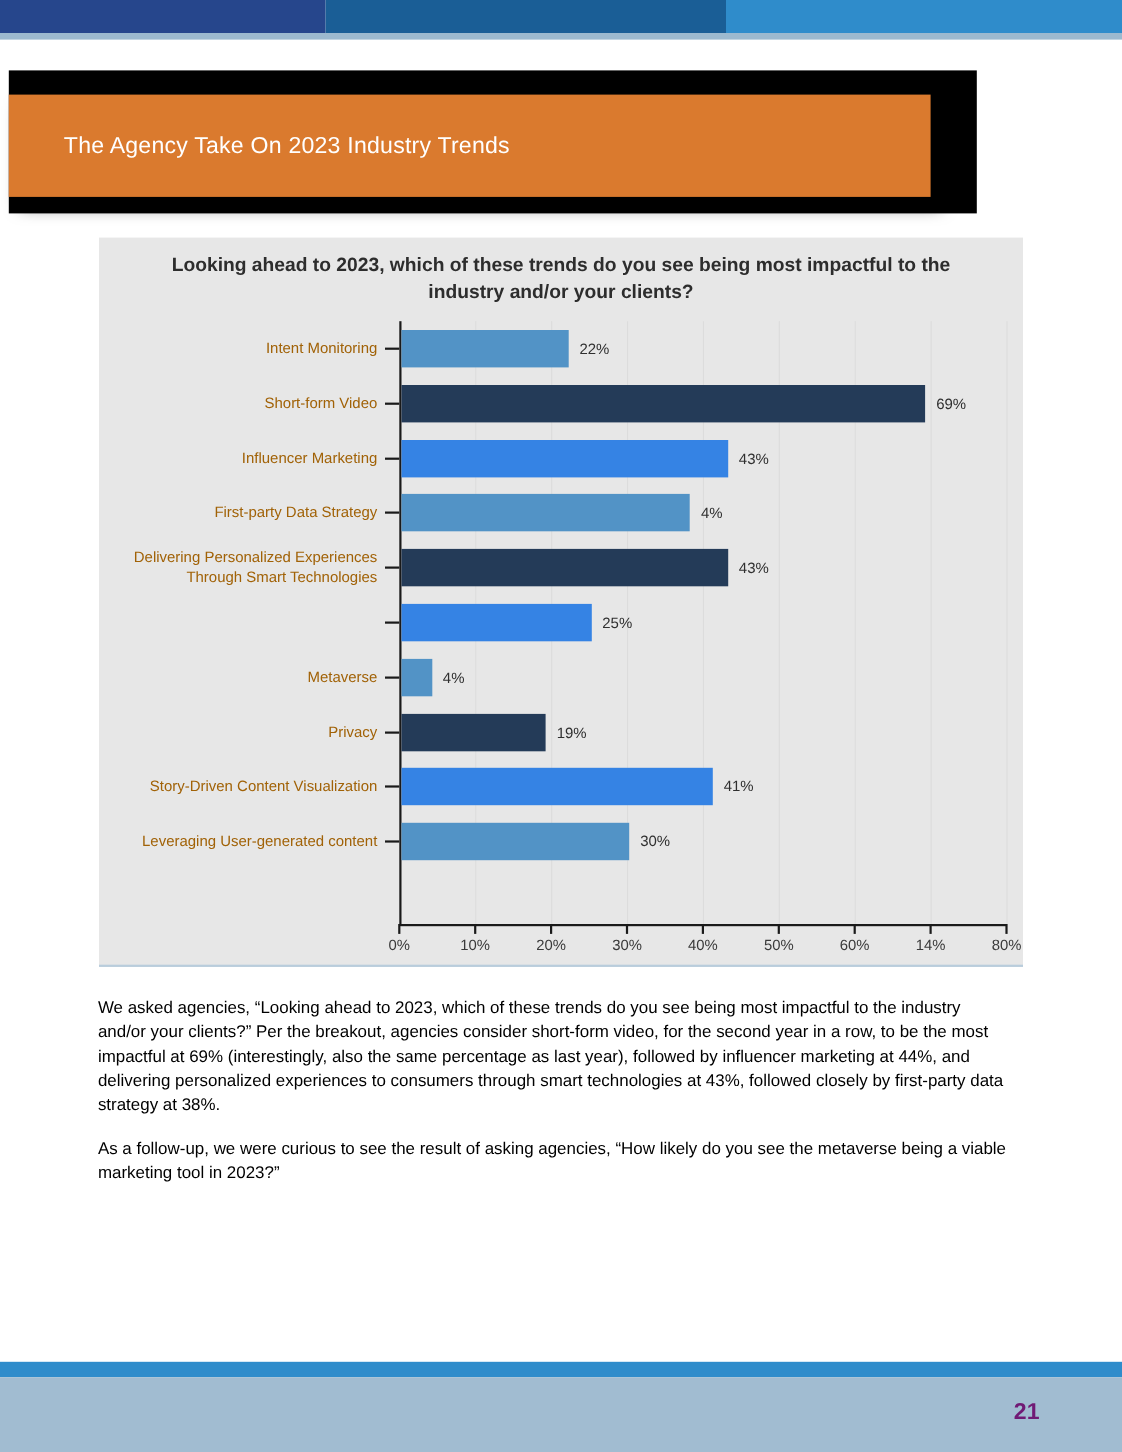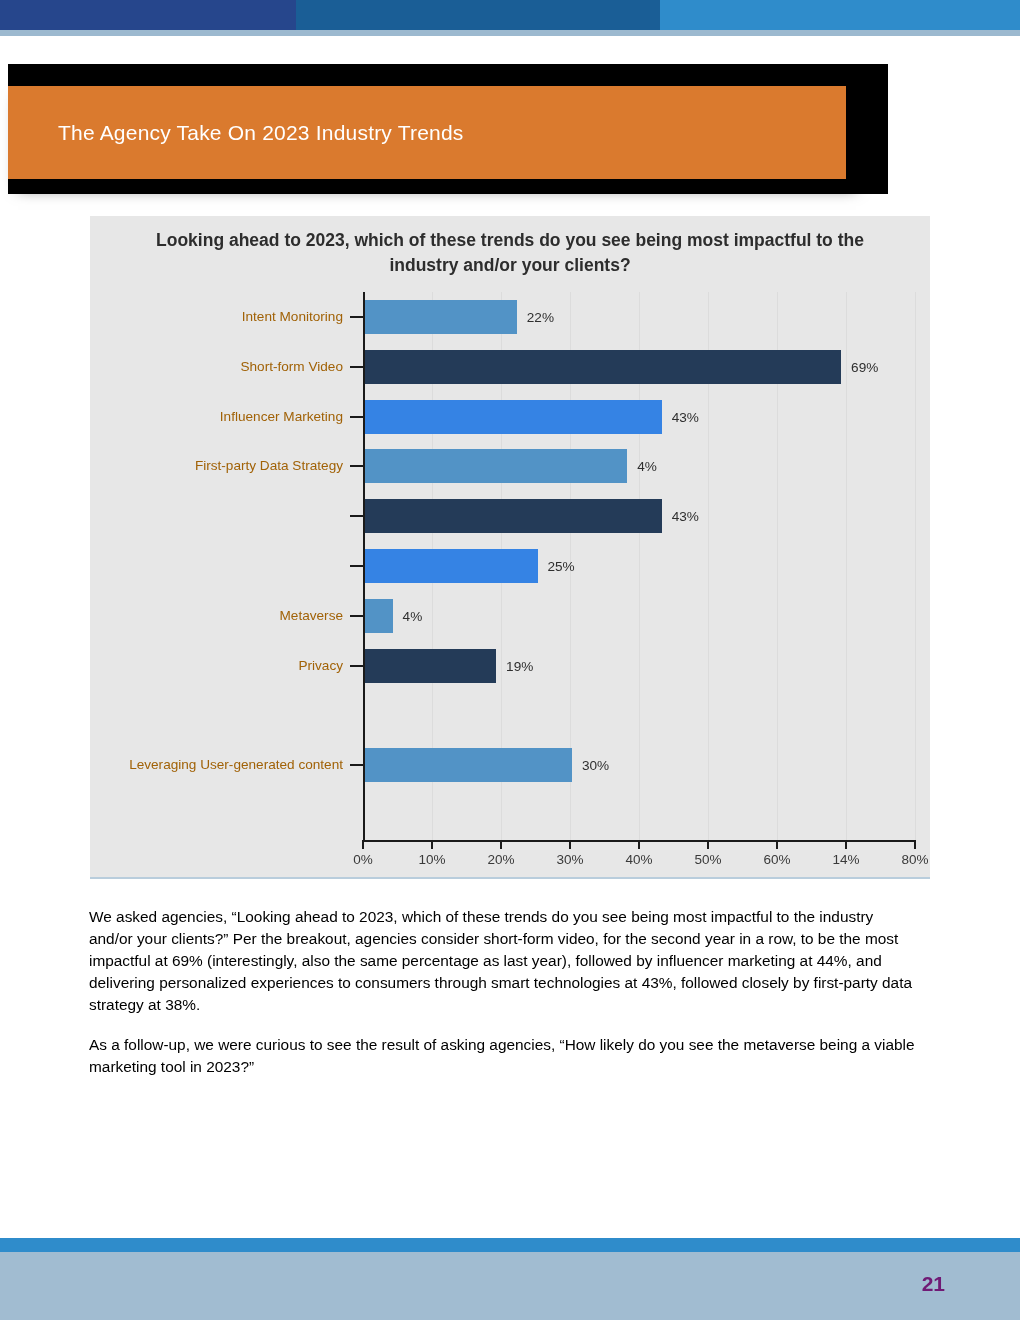--- a/index.html
+++ b/index.html
@@ -289,39 +289,47 @@
         <div class="bar-value" style="left: 308.7px;">43%</div>
       </div>
       <div class="row" style="top: 149.455px; height: 49.8182px;">
         <div class="ytick"></div>
         <div class="cat-label">First-party Data Strategy</div>
         <div class="bar" style="width: 262.2px; background: rgb(82, 147, 198);"></div>
         <div class="bar-value" style="left: 274.2px;">4%</div>
       </div>
       <div class="row" style="top: 199.273px; height: 49.8182px;">
         <div class="ytick"></div>
+        <div class="cat-label">Delivering Personalized Experiences
+Through Smart Technologies</div>
         <div class="bar" style="width: 296.7px; background: rgb(36, 59, 88);"></div>
         <div class="bar-value" style="left: 308.7px;">43%</div>
       </div>
       <div class="row" style="top: 249.091px; height: 49.8182px;">
         <div class="ytick"></div>
         <div class="bar" style="width: 172.5px; background: rgb(53, 131, 228);"></div>
         <div class="bar-value" style="left: 184.5px;">25%</div>
       </div>
       <div class="row" style="top: 298.909px; height: 49.8182px;">
         <div class="ytick"></div>
         <div class="cat-label">Metaverse</div>
         <div class="bar" style="width: 27.6px; background: rgb(82, 147, 198);"></div>
         <div class="bar-value" style="left: 39.6px;">4%</div>
       </div>
       <div class="row" style="top: 348.727px; height: 49.8182px;">
         <div class="ytick"></div>
         <div class="cat-label">Privacy</div>
         <div class="bar" style="width: 131.1px; background: rgb(36, 59, 88);"></div>
         <div class="bar-value" style="left: 143.1px;">19%</div>
+      </div>
+      <div class="row" style="top: 398.545px; height: 49.8182px;">
+        <div class="ytick"></div>
+        <div class="cat-label">Story-Driven Content Visualization</div>
+        <div class="bar" style="width: 282.9px; background: rgb(53, 131, 228);"></div>
+        <div class="bar-value" style="left: 294.9px;">41%</div>
       </div>
       <div class="row" style="top: 448.364px; height: 49.8182px;">
         <div class="ytick"></div>
         <div class="cat-label">Leveraging User-generated content</div>
         <div class="bar" style="width: 207px; background: rgb(82, 147, 198);"></div>
         <div class="bar-value" style="left: 219px;">30%</div>
       </div>
     </div>
 </div>
 

